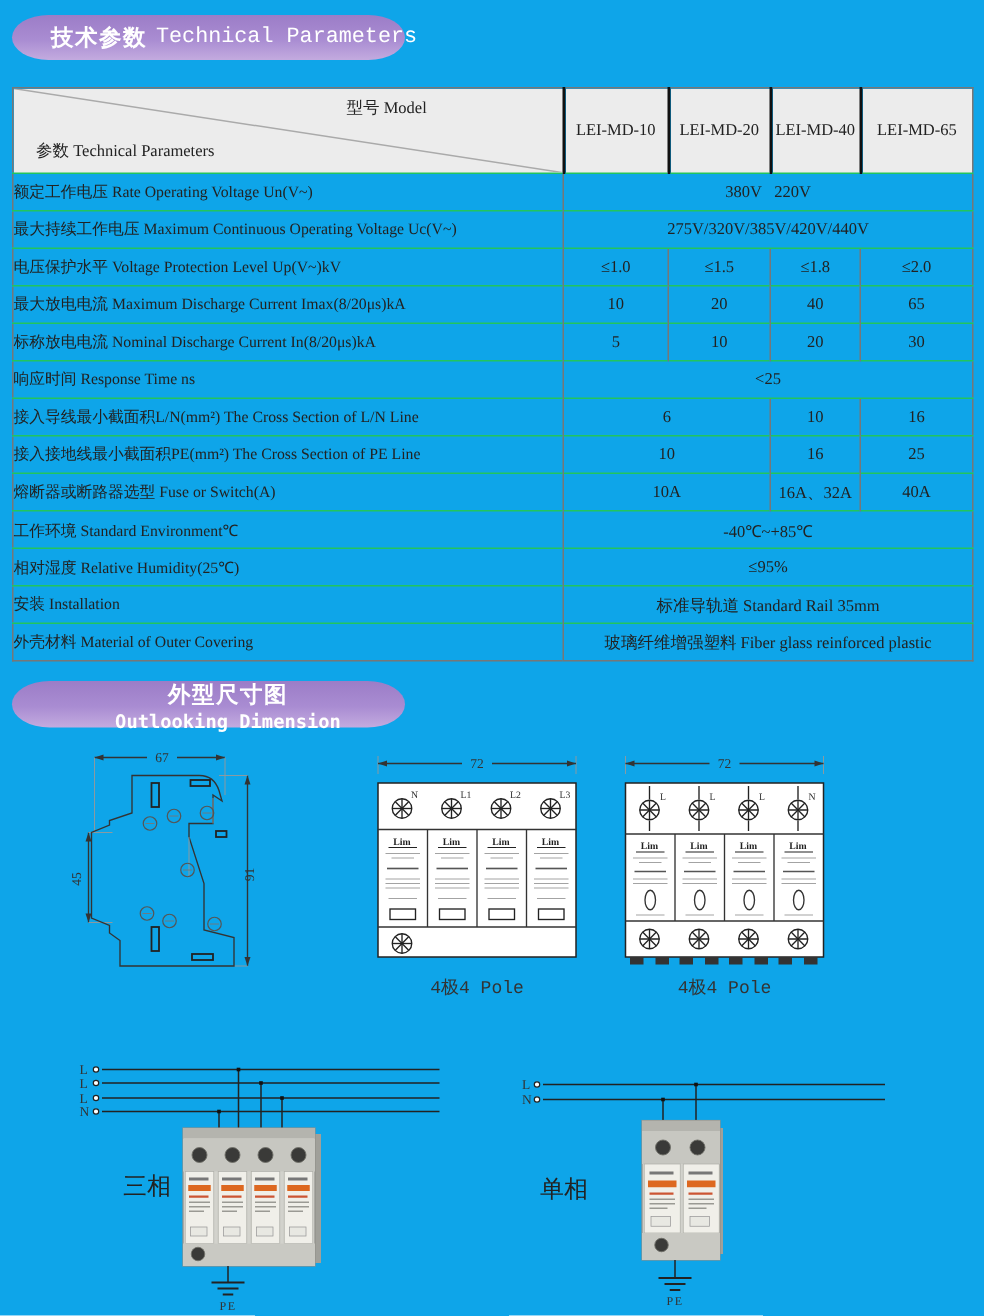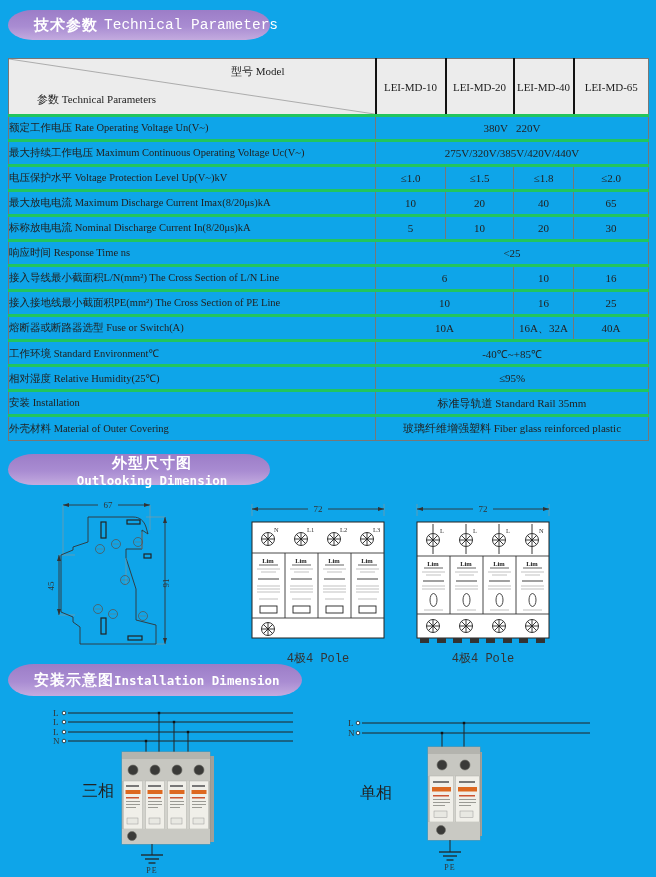--- a/index.html
+++ b/index.html
@@ -15,27 +15,27 @@
   .banner .en-mono{font-family:"DejaVu Sans Mono",monospace;font-weight:bold;font-size:12.5px;}
 
   
   table.tech{position:absolute;left:8px;top:58px;width:640px;border-collapse:collapse;table-layout:fixed;
              border:1px solid #777;font-family:"Liberation Serif",serif;}
   table.tech td{padding:0;overflow:hidden;}
   tr.hdr{height:57px;background:#ececec;}
   td.corner{position:relative;}
   td.corner svg{position:absolute;left:0;top:0;width:100%;height:100%;}
   .c-top{position:absolute;top:5px;right:90px;font-size:11px;}
-  .c-bottom{position:absolute;bottom:7px;left:28px;font-size:11px;}
+  .c-bottom{position:absolute;bottom:7px;left:15px;font-size:11px;}
   td.model{font-size:11px;text-align:center;border-left:2px solid #111;}
   tr.row{height:25px;}
   td.lbl{font-size:10.5px;text-align:left;padding-left:4px;border-right:1px solid #777;}
   td.val{font-size:11px;text-align:center;white-space:pre;}
   td.vd{border-left:1px solid #777;}
-  tr.row td{border-top:3px solid #22c55e;}
+  tr.row td{border-top:1px solid #22c55e;}
 
   
   .abs{position:absolute;}
   .caption{position:absolute;width:160px;text-align:center;font-size:12px;color:#333;font-family:Liberation Mono, monospace;}
   svg text{font-family:"Liberation Serif",serif;fill:#333;}
   .dim{font-size:9px;}
   .tlabel{font-size:6.5px;}
   .logo{font-size:6.5px;font-weight:bold;fill:#222;}
   .phlabel{font-size:16px;fill:#222;}
   .wlabel{font-size:9px;}
@@ -346,24 +346,20 @@
       <rect x="50" y="142" width="9" height="5"></rect>
         <rect x="67" y="142" width="9" height="5"></rect>
       <rect x="83" y="142" width="9" height="5"></rect>
         <rect x="100" y="142" width="9" height="5"></rect>
       <rect x="116" y="142" width="9" height="5"></rect>
         <rect x="133" y="142" width="9" height="5"></rect>
     </g>
   </svg>
   <div class="caption" style="left:403px;top:650px;">4极4 Pole</div>
 
-  <div class="banner" style="left:8px;top:664px;width:294px;height:32px;">
-    <span class="zh">安装示意图</span>
-    <span class="en-mono">Installation Dimension</span>
-  </div>
 
   <svg class="abs" style="left:15px;top:706px;" width="290" height="171" viewBox="0 0 290 171">
 
     <g class="wire">
       <line x1="53" y1="7" x2="278" y2="7"></line>
         <line x1="53" y1="16" x2="278" y2="16"></line>
       <line x1="53" y1="26" x2="278" y2="26"></line>
         <line x1="53" y1="35" x2="278" y2="35"></line>
     </g>
     <text class="wlabel" x="38" y="10">L</text>

